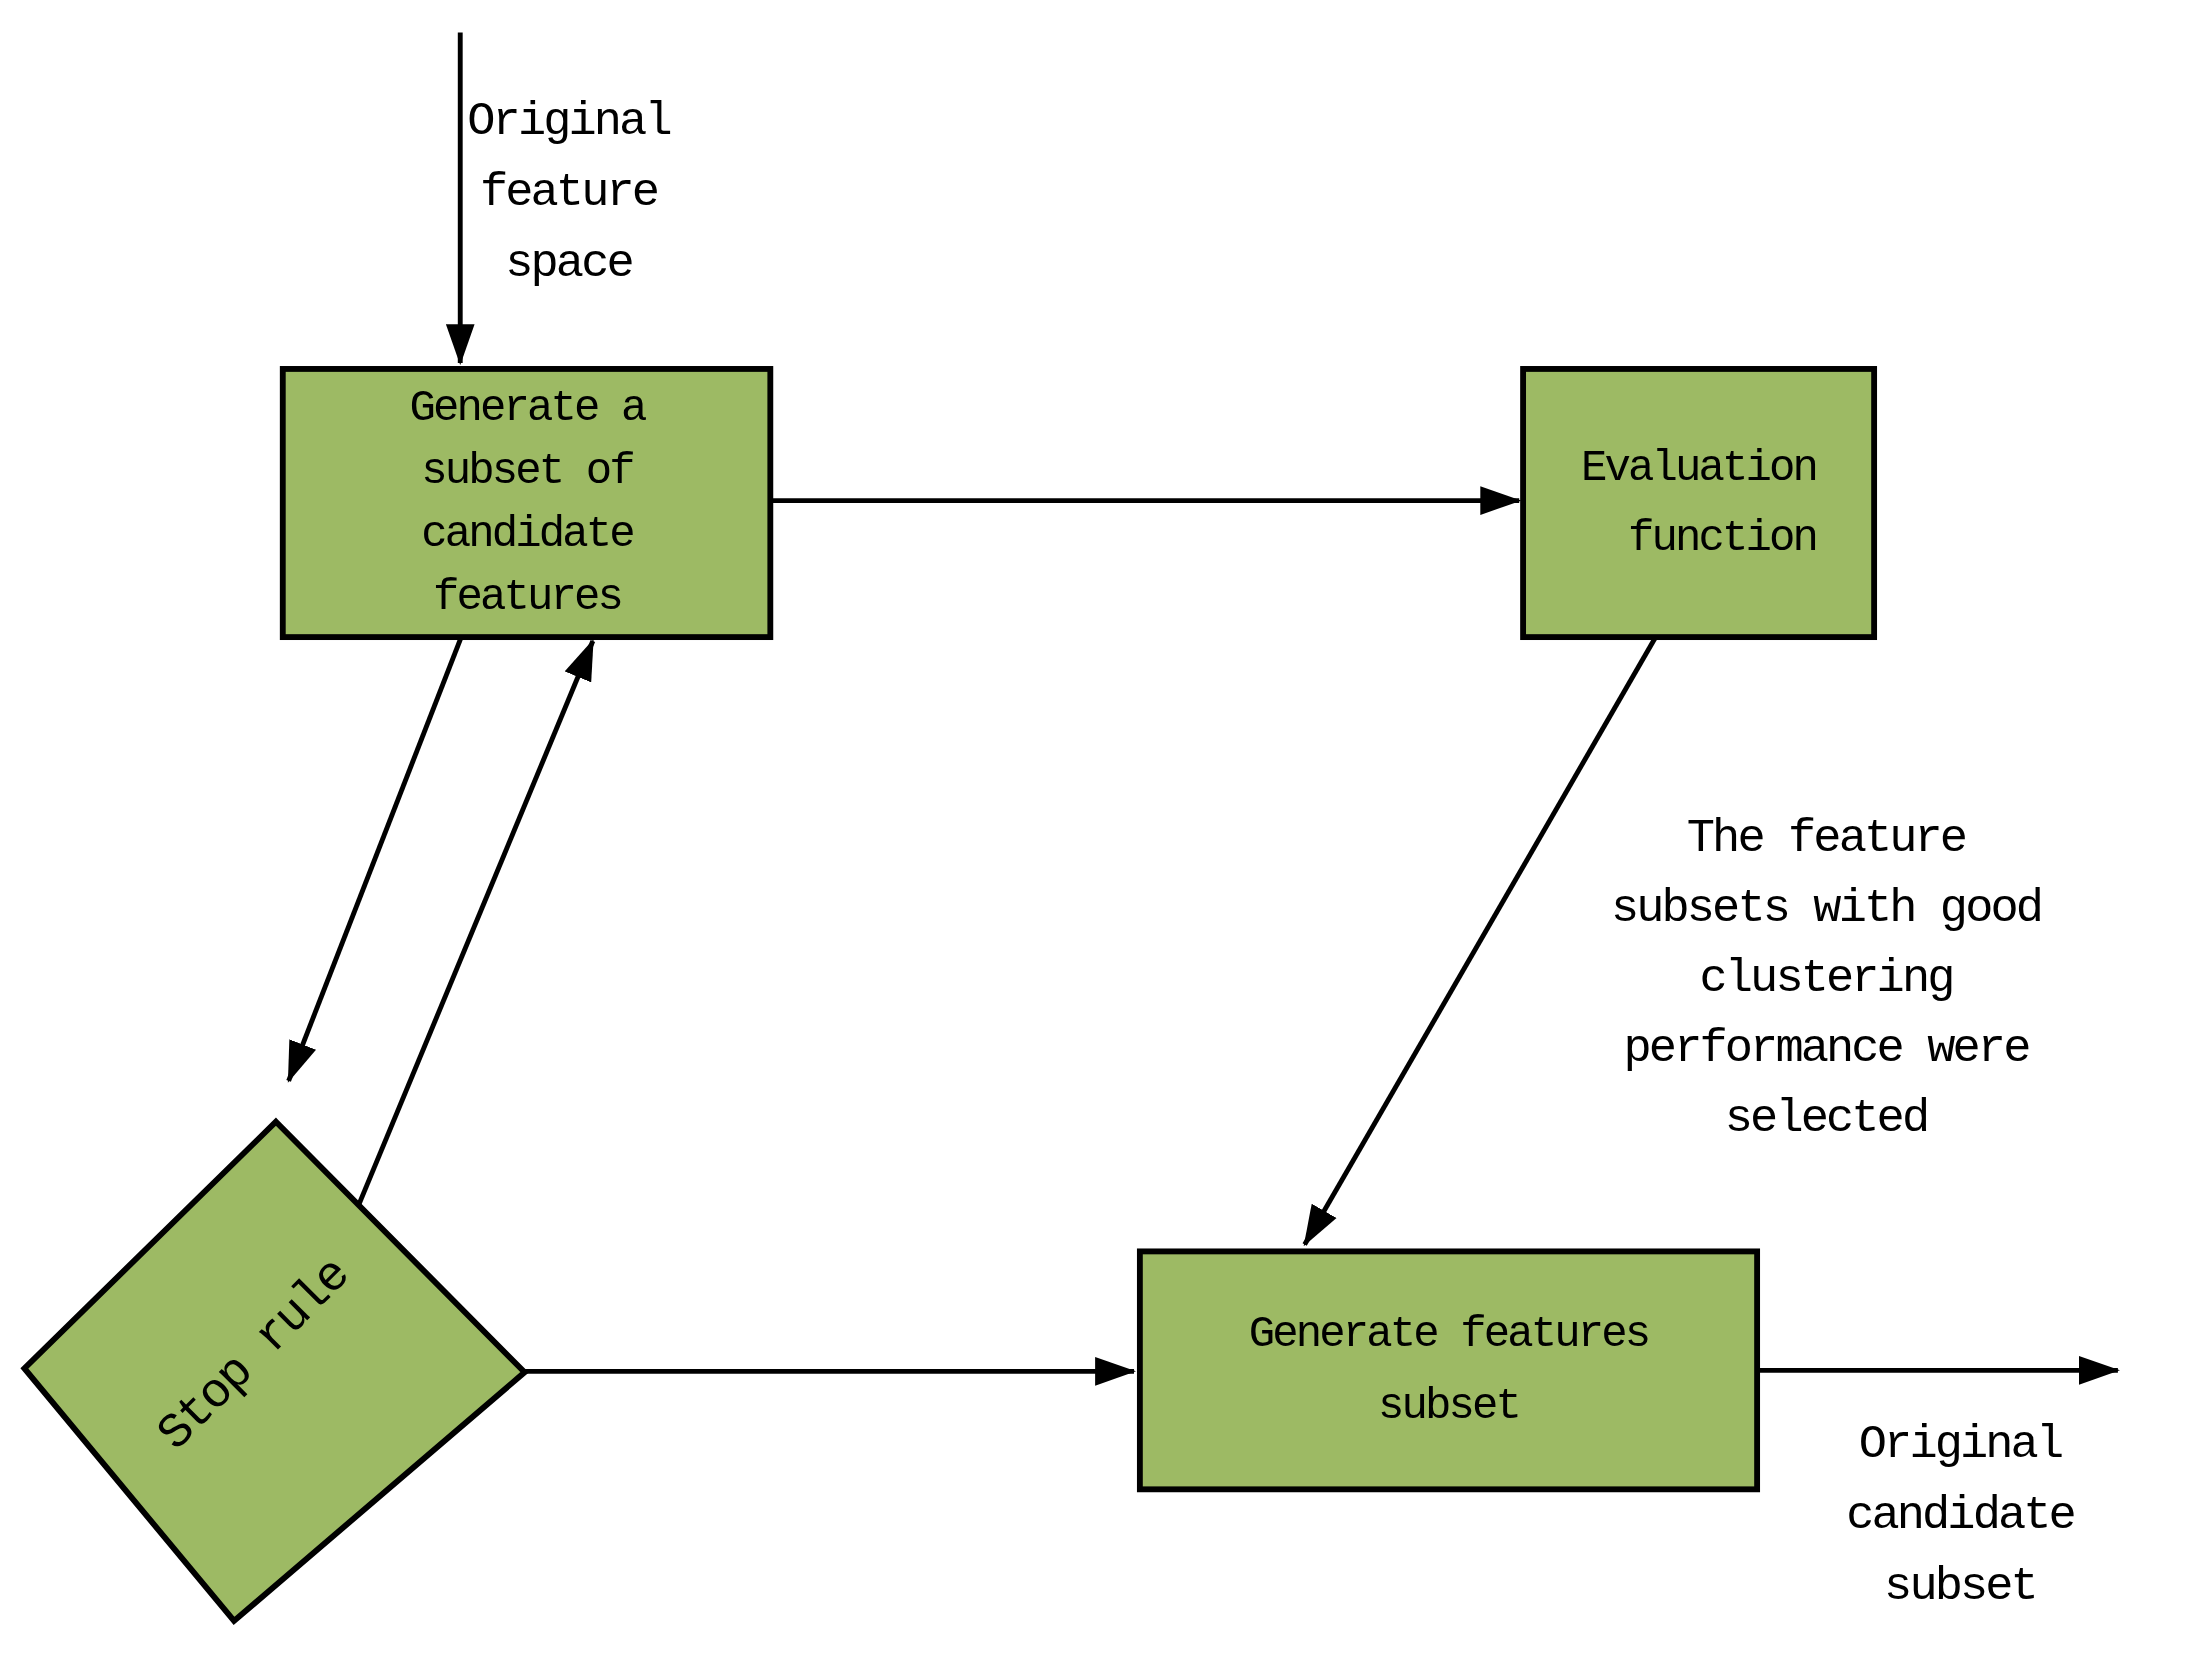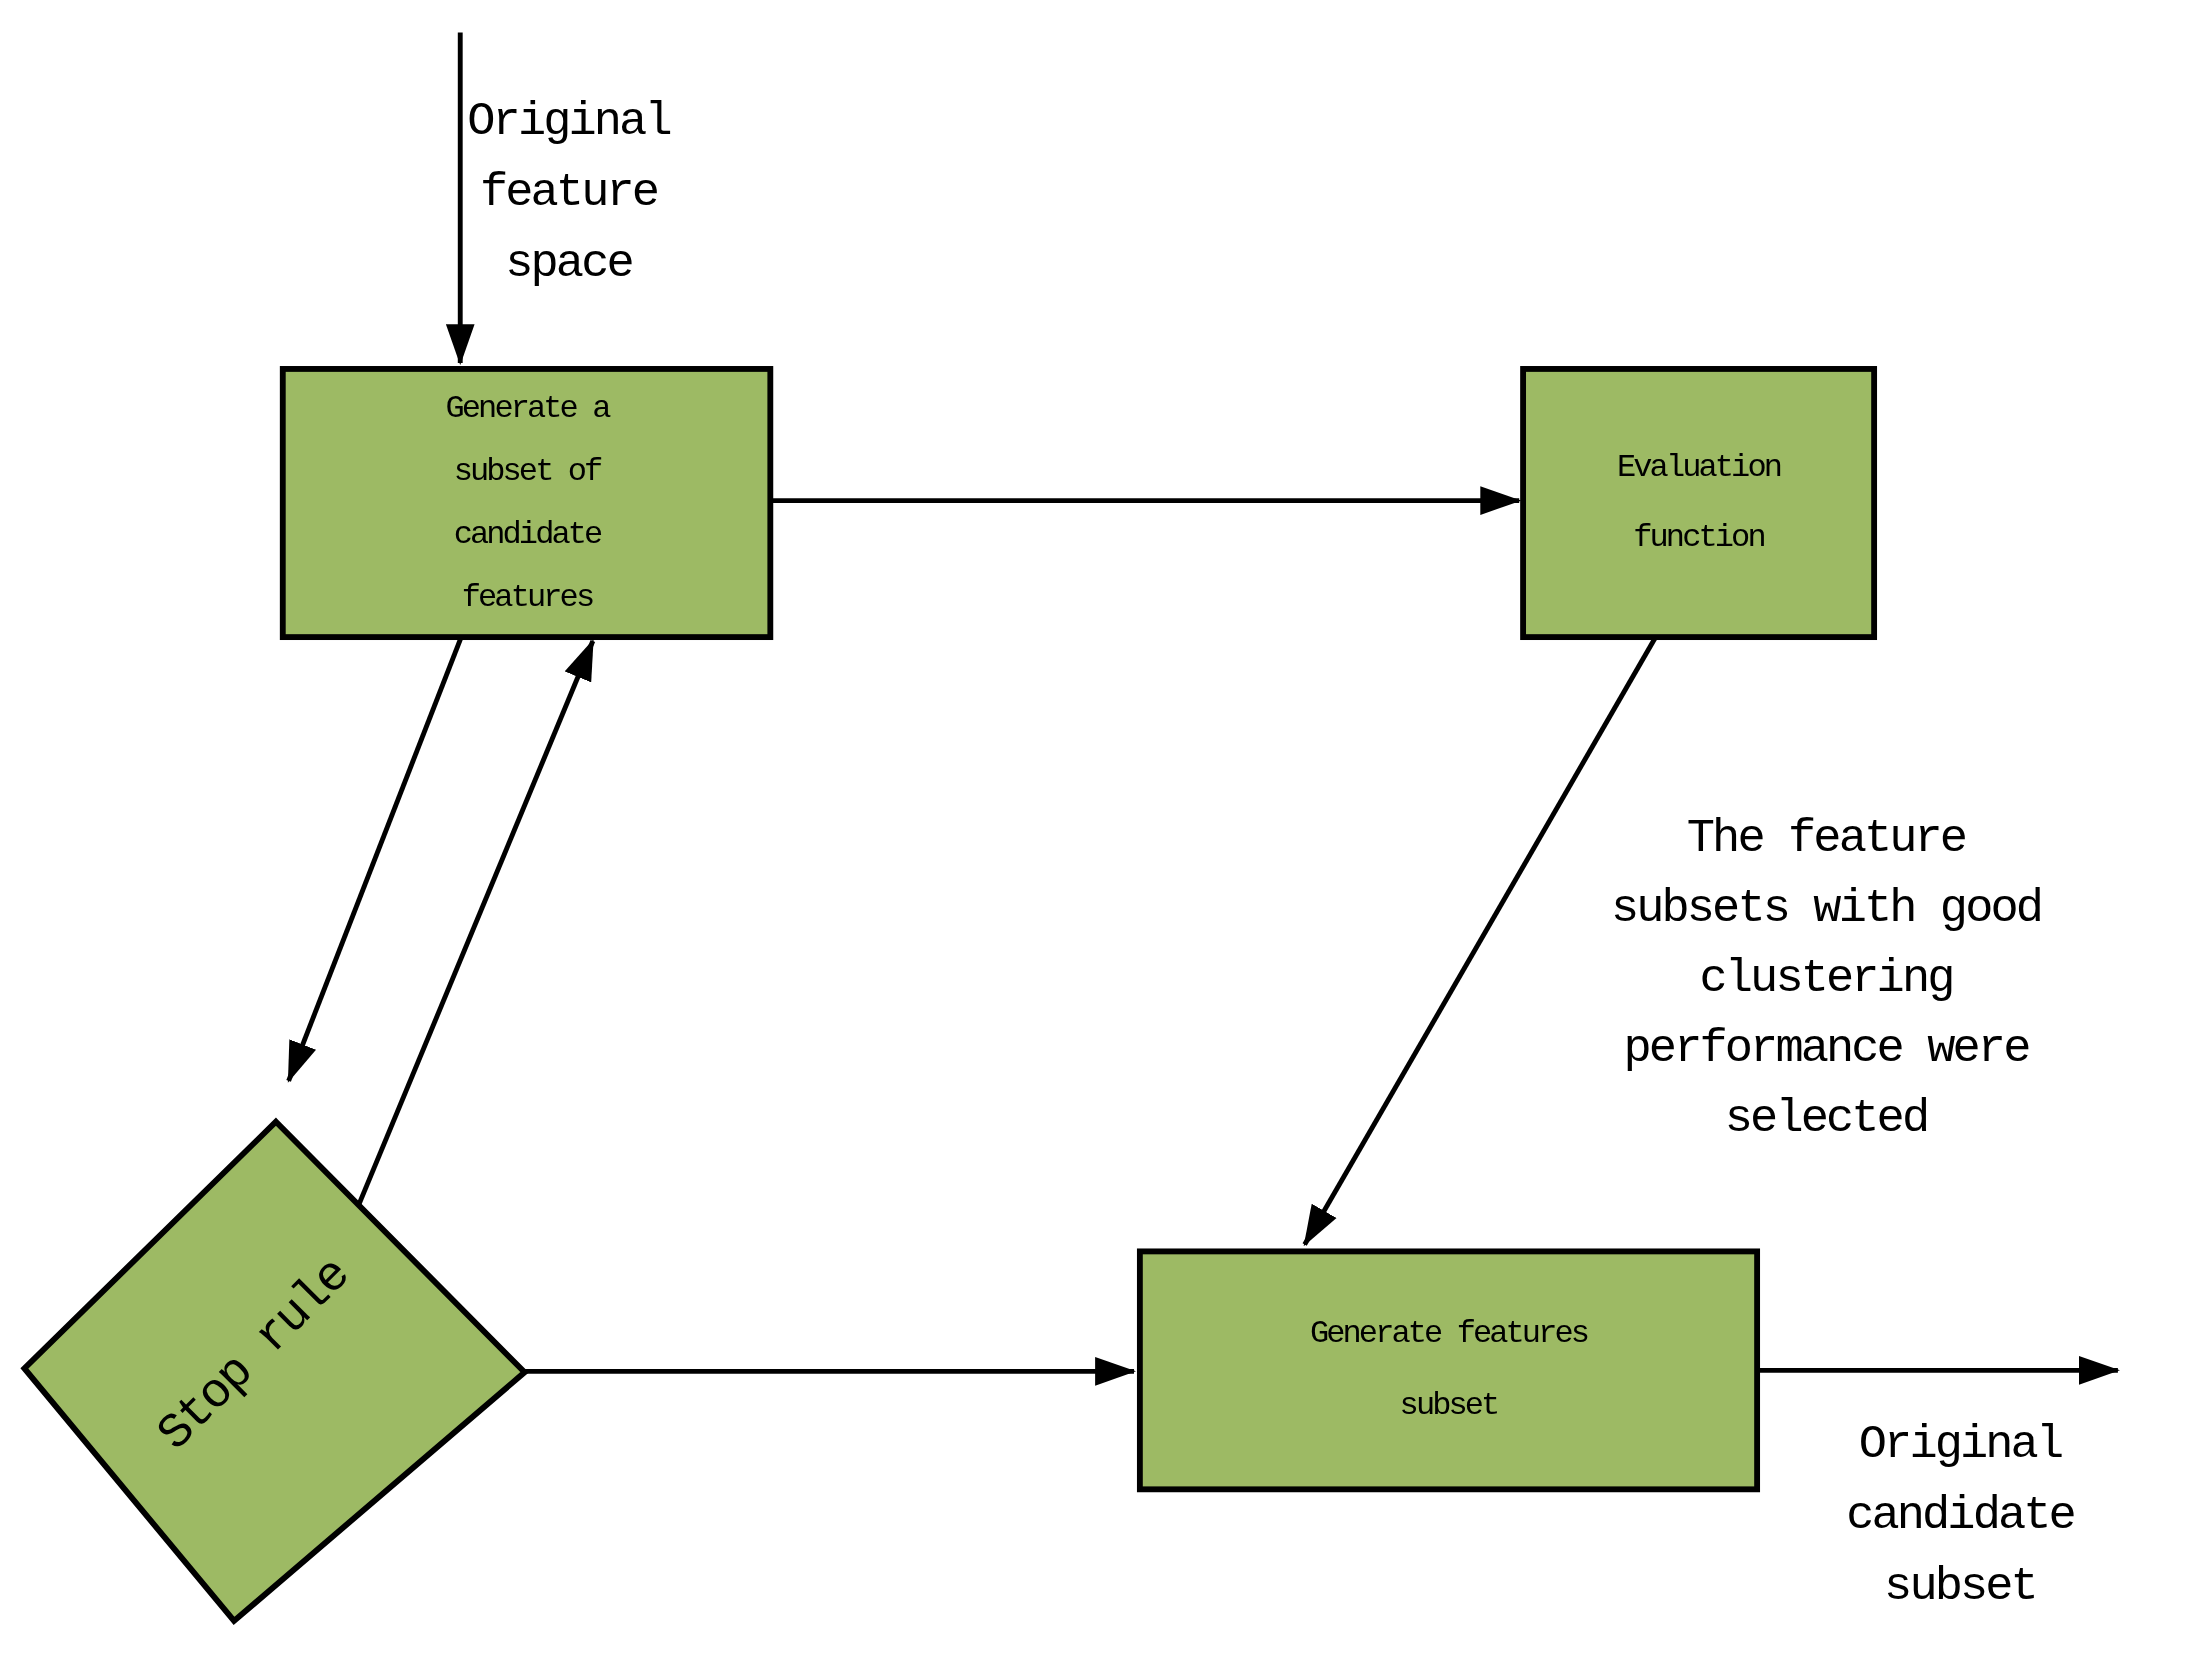--- a/index.html
+++ b/index.html
@@ -23,26 +23,26 @@
     letter-spacing:-2.9px;
     color:#000000;
   }
   .node-label{
     position:absolute;
     display:flex;
     align-items:center;
     justify-content:center;
     text-align:center;
     white-space:pre-line;
-    font-size:32px;
+    font-size:44px;
     letter-spacing:-2.9px;
     color:#000000;
   }
   #label-box1{left:283px;top:369px;width:488px;height:268px;line-height:63px;}
-  #label-box2{left:1523px;top:369px;width:351px;height:268px;line-height:70px;}
+  #label-box2{left:1523px;top:369px;width:351px;height:268px;line-height:70px;text-align:right;}
   #label-box3{left:1140px;top:1251px;width:617px;height:238px;line-height:72px;}
   #label-original{left:437px;top:86px;width:263px;line-height:71px;}
   #label-selected{left:1592px;top:804px;width:468px;line-height:70px;}
   #label-output{left:1794px;top:1409px;width:332px;line-height:71px;}
   #label-stop-rule{
     left:59px;top:1320px;width:390px;height:70px;
     display:flex;align-items:center;justify-content:center;
     transform:rotate(-45deg);
     transform-origin:center center;
     font-size:49px;

